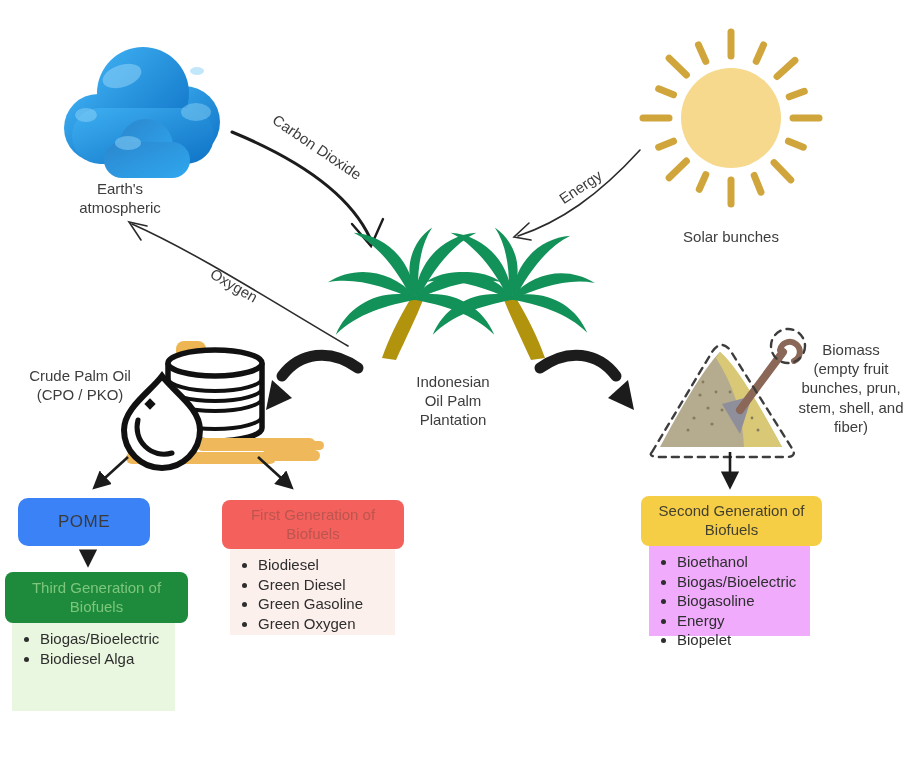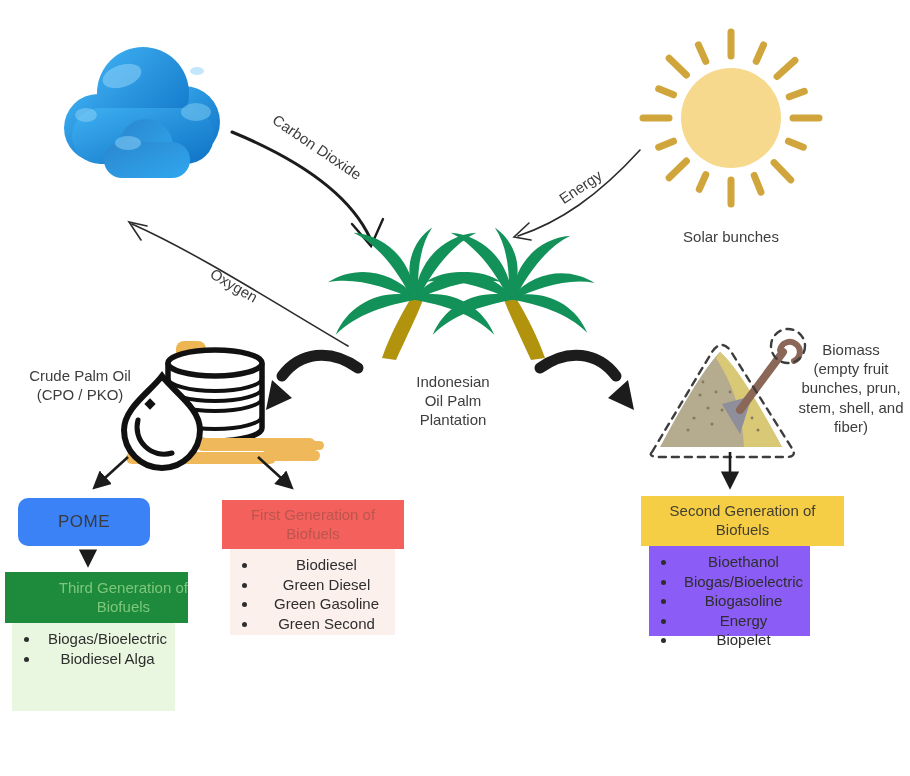--- a/index.html
+++ b/index.html
@@ -3,32 +3,32 @@
 <meta charset="utf-8">
 <style>
   html,body{margin:0;padding:0;background:#ffffff;}
   .canvas{position:relative;width:910px;height:776px;background:#ffffff;overflow:hidden;
           font-family:"Liberation Sans",sans-serif;color:#3a3a3a;}
   .layer{position:absolute;left:0;top:0;}
   .label{position:absolute;text-align:center;font-size:15px;line-height:1.28;color:#3d3d3d;}
   .pre{white-space:pre-line;}
   .flow-label{position:absolute;font-size:15px;color:#3d3d3d;transform-origin:0 0;white-space:nowrap;}
   .box{position:absolute;display:flex;align-items:center;justify-content:center;
-       text-align:center;font-size:15px;line-height:1.25;border-radius:0;}
+       text-align:center;font-size:15px;line-height:1.25;border-radius:8px;}
   .panel{position:absolute;}
-  .panel ul{margin:7px 0 0 0;padding-left:28px;font-size:15px;color:#2e2e2e;text-align:center;}
+  .panel ul{margin:7px 0 0 0;padding-left:28px;font-size:15px;color:#2e2e2e;}
   .panel li{line-height:18.5px;margin:0 0 1px 0;}
   #pome-box{left:18px;top:498px;width:132px;height:48px;background:#3b82f6;
             color:#3a3a3a;font-size:17px;letter-spacing:.5px;border-radius:10px;}
-  #third-box{left:5px;top:572px;width:183px;height:51px;background:#1E8B3C;color:#7DC77C;justify-content:flex-end;}
+  #third-box{left:5px;top:572px;width:183px;height:51px;background:#1E8B3C;color:#7DC77C;}
   #third-panel{left:12px;top:623px;width:163px;height:88px;background:#EAF7E0;}
   #first-box{left:222px;top:500px;width:182px;height:49px;background:#F4615C;color:#BC544F;}
   #first-panel{left:230px;top:549px;width:165px;height:86px;background:#FCF0ED;}
-  #second-box{left:641px;top:496px;width:203px;height:50px;background:#F6CE45;color:#433F2F;}
-  #second-panel{left:649px;top:546px;width:161px;height:90px;background:#8b5cf6;}
+  #second-box{left:641px;top:496px;width:181px;height:50px;background:#F6CE45;color:#433F2F;}
+  #second-panel{left:649px;top:546px;width:161px;height:90px;background:#f0abfc;}
   #earth-label{left:40px;top:179px;width:160px;}
   #solar-label{left:651px;top:227px;width:160px;}
   #plantation-label{left:392px;top:372px;width:122px;}
   #cpo-label{left:16px;top:366px;width:128px;}
   #biomass-label{left:793px;top:340px;width:116px;}
   #co2-label{left:279px;top:111px;transform:rotate(34deg);}
   #energy-label{left:556px;top:193px;transform:rotate(-34deg);}
   #oxygen-label{left:216px;top:265px;transform:rotate(30deg);}
 </style>
 </head>
@@ -188,20 +188,22 @@
     </g>
 
     <g stroke="#1c1c1c" stroke-width="2.6" fill="none">
       <line x1="128" y1="457" x2="95" y2="487" marker-end="url(#ah)"></line>
       <line x1="258" y1="457" x2="291" y2="487" marker-end="url(#ah)"></line>
       <line x1="730" y1="452" x2="730" y2="486" marker-end="url(#ah)"></line>
       <line x1="88" y1="551" x2="88" y2="564" marker-end="url(#ah)"></line>
     </g>
   </svg>
 
+  <div class="label pre" id="earth-label">Earth's
+atmospheric</div>
   <div class="label" id="solar-label">Solar bunches</div>
   <div class="label pre" id="plantation-label">Indonesian
 Oil Palm
 Plantation</div>
   <div class="label pre" id="cpo-label">Crude Palm Oil
 (CPO / PKO)</div>
   <div class="label pre" id="biomass-label">Biomass
 (empty fruit
 bunches, prun,
 stem, shell, and
@@ -217,21 +219,21 @@
 
   <div class="box pre" id="first-box">
     <span class="pre">First Generation of
 Biofuels</span>
   </div>
   <div class="panel" id="first-panel">
     <ul>
         <li>Biodiesel</li>
         <li>Green Diesel</li>
         <li>Green Gasoline</li>
-        <li>Green Second</li>
+        <li>Green Oxygen</li>
       </ul>
   </div>
 
   <div class="box pre" id="second-box">
     <span class="pre">Second Generation of
 Biofuels</span>
   </div>
   <div class="panel" id="second-panel">
     <ul>
         <li>Bioethanol</li>

